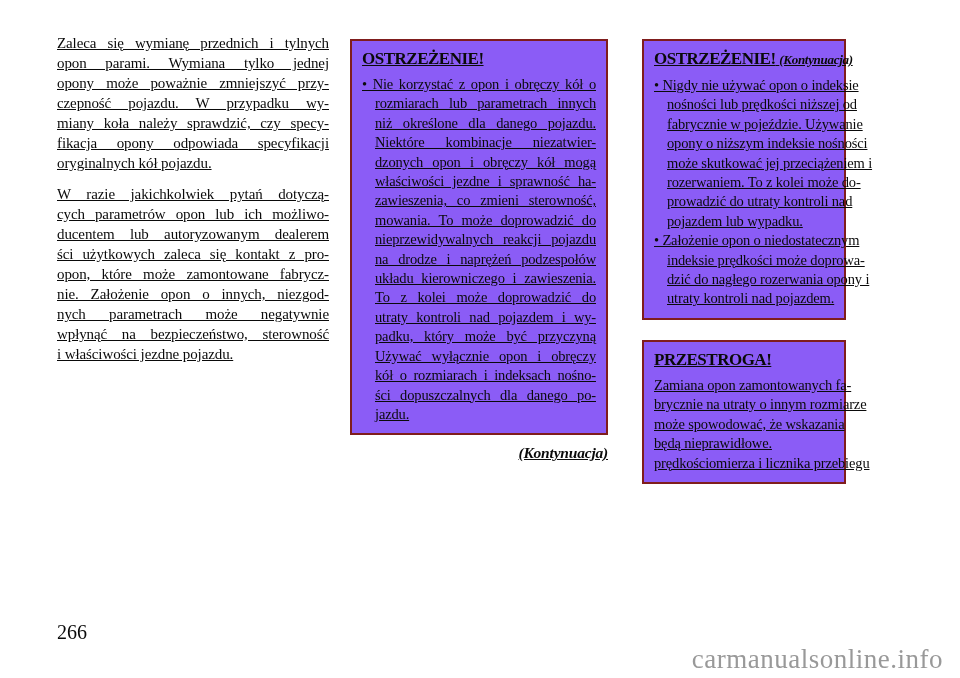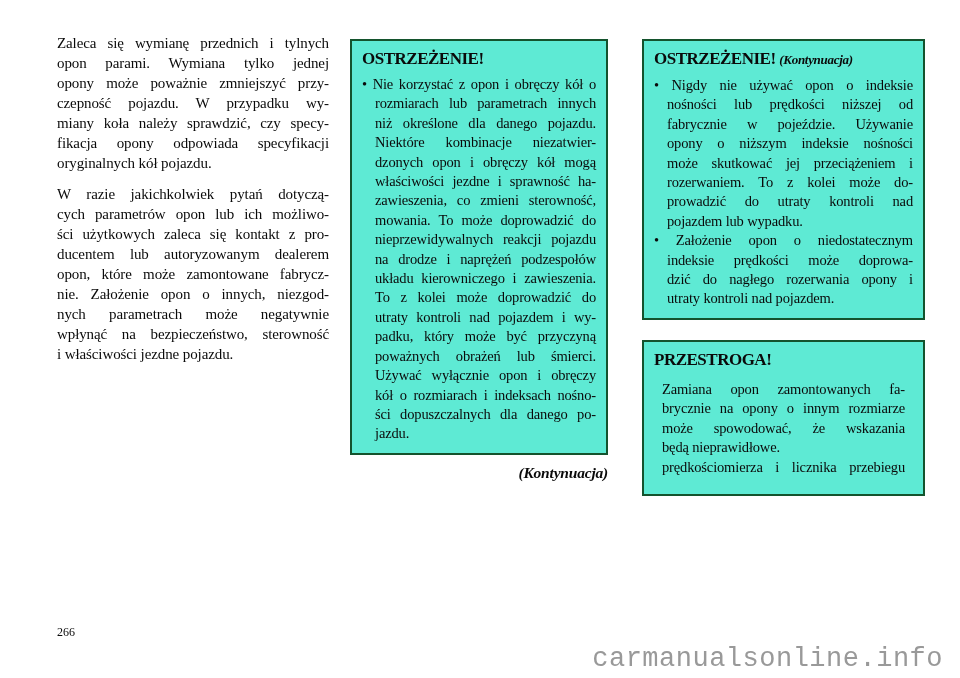--- a/index.html
+++ b/index.html
@@ -7,44 +7,44 @@
   body {
     width: 960px; height: 678px;
     background: #ffffff;
     color: #0a0a0a;
     font-family: "Liberation Serif", "DejaVu Serif", serif;
     position: relative;
     overflow: hidden;
   }
 
   
-  .col { position: absolute; }
+  .col { position: absolute; text-decoration: underline; }
   .col-left  { left: 57px;  top: 33px; width: 272px; }
   .col-mid   { left: 350px; top: 39px; width: 258px; }
-  .col-right { left: 642px; top: 39px; width: 283px; border-radius: 30px; }
+  .col-right { left: 642px; top: 39px; width: 204px; border-radius: 30px; }
 
   
   .tline {
     text-align: justify;
     text-align-last: justify;
     white-space: nowrap;
   }
   .tline.last { text-align-last: left; }
 
   .col-left .para {
     margin: 0 0 11px 0;
     font-size: 15px;
     line-height: 20px;
     letter-spacing: -0.1px;
   }
 
   
   .warnbox {
-    border: 2px solid #14532d;
-    background: #5eead4;
+    border: 2px solid #7f1d1d;
+    background: #8b5cf6;
     padding: 6px 10px 9px 10px;
     font-size: 14.5px;
     line-height: 19.4px;
     letter-spacing: -0.15px;
   }
   .warnbox h2 {
     margin: 0 0 4px 0;
     font-size: 17px;
     line-height: 24px;
     font-weight: bold;
@@ -62,33 +62,33 @@
   .continuation-label {
     margin-top: 9px;
     text-align: right;
     font-weight: bold;
     font-style: italic;
     font-size: 15.5px;
     letter-spacing: -0.2px;
   }
 
   .caution-box { margin-top: 20px; }
-  .caution-box .para { margin: 8px; }
+  .caution-box .para { margin: 0; }
 
   
   .page-number {
     position: absolute;
     left: 57px; top: 621px;
-    font-size: 12px;
+    font-size: 20px;
     line-height: 22px;
   }
   .watermark {
     position: absolute;
     right: 17px; top: 644px;
-    font-family: Liberation Mono, monospace;
+    font-family: Liberation Serif, serif;
     font-size: 27px;
     line-height: 30px;
     color: #999999;
     letter-spacing: 0.5px;
   }
 </style>
 </head>
 <body>
 
 <div class="page">
@@ -99,22 +99,22 @@
         <div class="tline">opon parami. Wymiana tylko jednej</div>
         <div class="tline">opony może poważnie zmniejszyć przy-</div>
         <div class="tline">czepność pojazdu. W przypadku wy-</div>
         <div class="tline">miany koła należy sprawdzić, czy specy-</div>
         <div class="tline">fikacja opony odpowiada specyfikacji</div>
         <div class="tline last">oryginalnych kół pojazdu.</div>
       </div>
     <div class="para">
         <div class="tline">W razie jakichkolwiek pytań dotyczą-</div>
         <div class="tline">cych parametrów opon lub ich możliwo-</div>
+        <div class="tline">ducentem lub autoryzowanym dealerem</div>
         <div class="tline">ści użytkowych zaleca się kontakt z pro-</div>
-        <div class="tline">ducentem lub autoryzowanym dealerem</div>
         <div class="tline">opon, które może zamontowane fabrycz-</div>
         <div class="tline">nie. Założenie opon o innych, niezgod-</div>
         <div class="tline">nych parametrach może negatywnie</div>
         <div class="tline">wpłynąć na bezpieczeństwo, sterowność</div>
         <div class="tline last">i właściwości jezdne pojazdu.</div>
       </div>
   </section>
 
   <section class="col col-mid">
     <div class="warnbox">
@@ -127,21 +127,20 @@
           <div class="tline">dzonych opon i obręczy kół mogą</div>
           <div class="tline">właściwości jezdne i sprawność ha-</div>
           <div class="tline">zawieszenia, co zmieni sterowność,</div>
           <div class="tline">mowania. To może doprowadzić do</div>
           <div class="tline">nieprzewidywalnych reakcji pojazdu</div>
           <div class="tline">na drodze i naprężeń podzespołów</div>
           <div class="tline">układu kierowniczego i zawieszenia.</div>
           <div class="tline">To z kolei może doprowadzić do</div>
           <div class="tline">utraty kontroli nad pojazdem i wy-</div>
           <div class="tline">padku, który może być przyczyną</div>
-          <div class="tline">poważnych obrażeń lub śmierci.</div>
           <div class="tline">Używać wyłącznie opon i obręczy</div>
           <div class="tline">kół o rozmiarach i indeksach nośno-</div>
           <div class="tline">ści dopuszczalnych dla danego po-</div>
           <div class="tline last">jazdu.</div>
         </div>
     </div>
     <div class="continuation-label">(Kontynuacja)</div>
   </section>
 
   <section class="col col-right">
@@ -162,21 +161,21 @@
           <div class="tline">indeksie prędkości może doprowa-</div>
           <div class="tline">dzić do nagłego rozerwania opony i</div>
           <div class="tline last">utraty kontroli nad pojazdem.</div>
         </div>
     </div>
 
     <div class="warnbox caution-box">
       <h2>PRZESTROGA!</h2>
       <div class="para">
           <div class="tline">Zamiana opon zamontowanych fa-</div>
-          <div class="tline">brycznie na opony o innym rozmiarze</div>
+          <div class="tline">brycznie na utraty o innym rozmiarze</div>
           <div class="tline">może spowodować, że wskazania</div>
           <div class="tline last">będą nieprawidłowe.</div>
           <div class="tline">prędkościomierza i licznika przebiegu</div>
         </div>
     </div>
   </section>
 
   <div class="page-number">266</div>
   <div class="watermark">carmanualsonline.info</div>
 

